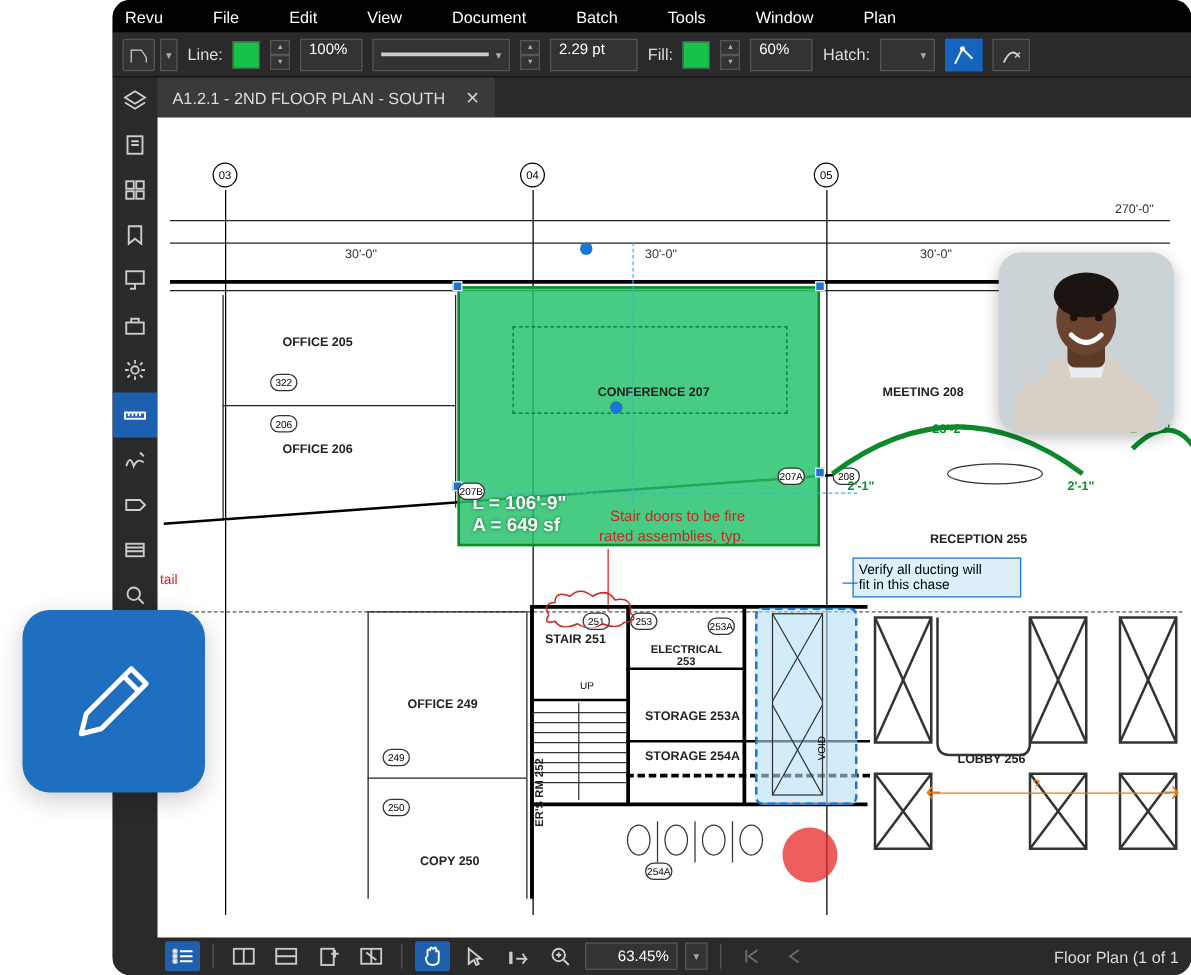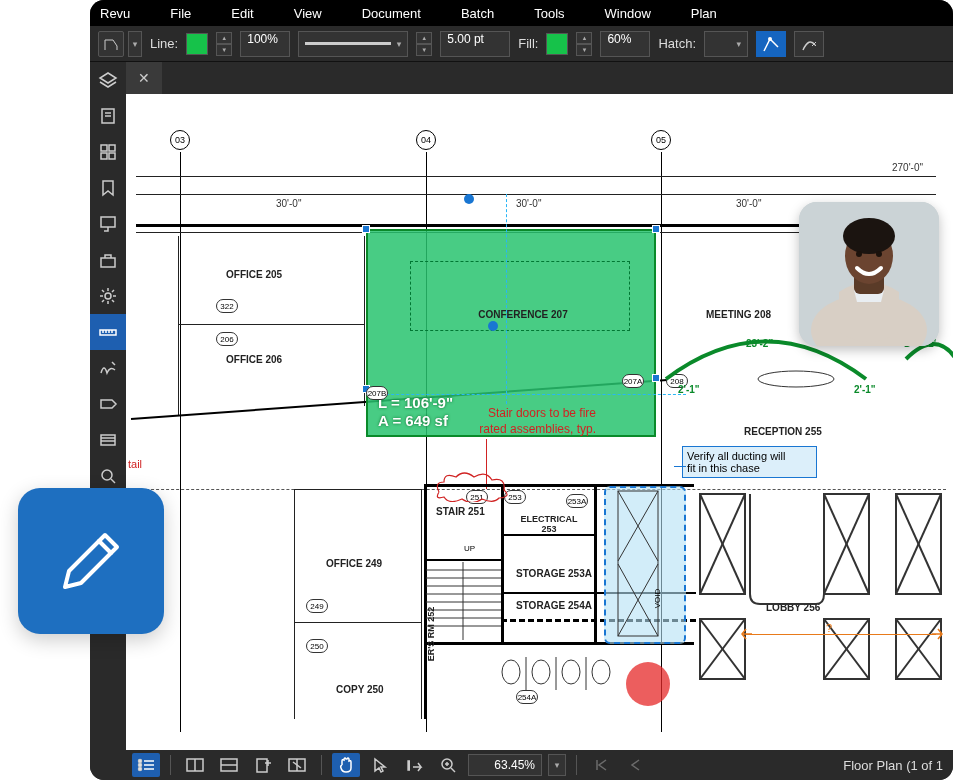--- a/index.html
+++ b/index.html
@@ -100,21 +100,21 @@
       </div>
     <div class="num-input" style="width:50px">100%</div>
     <div class="line-style">
         <div class="ln"></div>
         <span class="caret">▾</span>
       </div>
     <div class="spinner">
         <div>▲</div>
         <div>▼</div>
       </div>
-    <div class="num-input" style="width:70px">5.00 pt</div>
+    <div class="num-input" style="width:70px">2.29 pt</div>
     <span>Fill:</span>
     <div class="color-swatch" style="background:#16c24a"></div>
     <div class="spinner">
         <div>▲</div>
         <div>▼</div>
       </div>
     <div class="num-input" style="width:50px">60%</div>
     <span>Hatch:</span>
     <div class="line-style" style="width:44px">
         <span></span>
@@ -211,20 +211,21 @@
           <svg width="20" height="20">
             <circle cx="9" cy="9" r="5"></circle>
             <line x1="13" y1="13" x2="17" y2="17"></line>
           </svg>
         </div>
     </div>
 
     <div class="canvas-holder">
       <div class="tabbar">
         <div class="tab">
+          <span>A1.2.1 - 2ND FLOOR PLAN - SOUTH</span>
           <span class="close">✕</span>
         </div>
       </div>
 
       <div class="canvas">
 
         <div class="grid-col" style="left:44px">
             <div class="grid-circ">03</div>
           </div>
         <div class="grid-col" style="left:290px">

